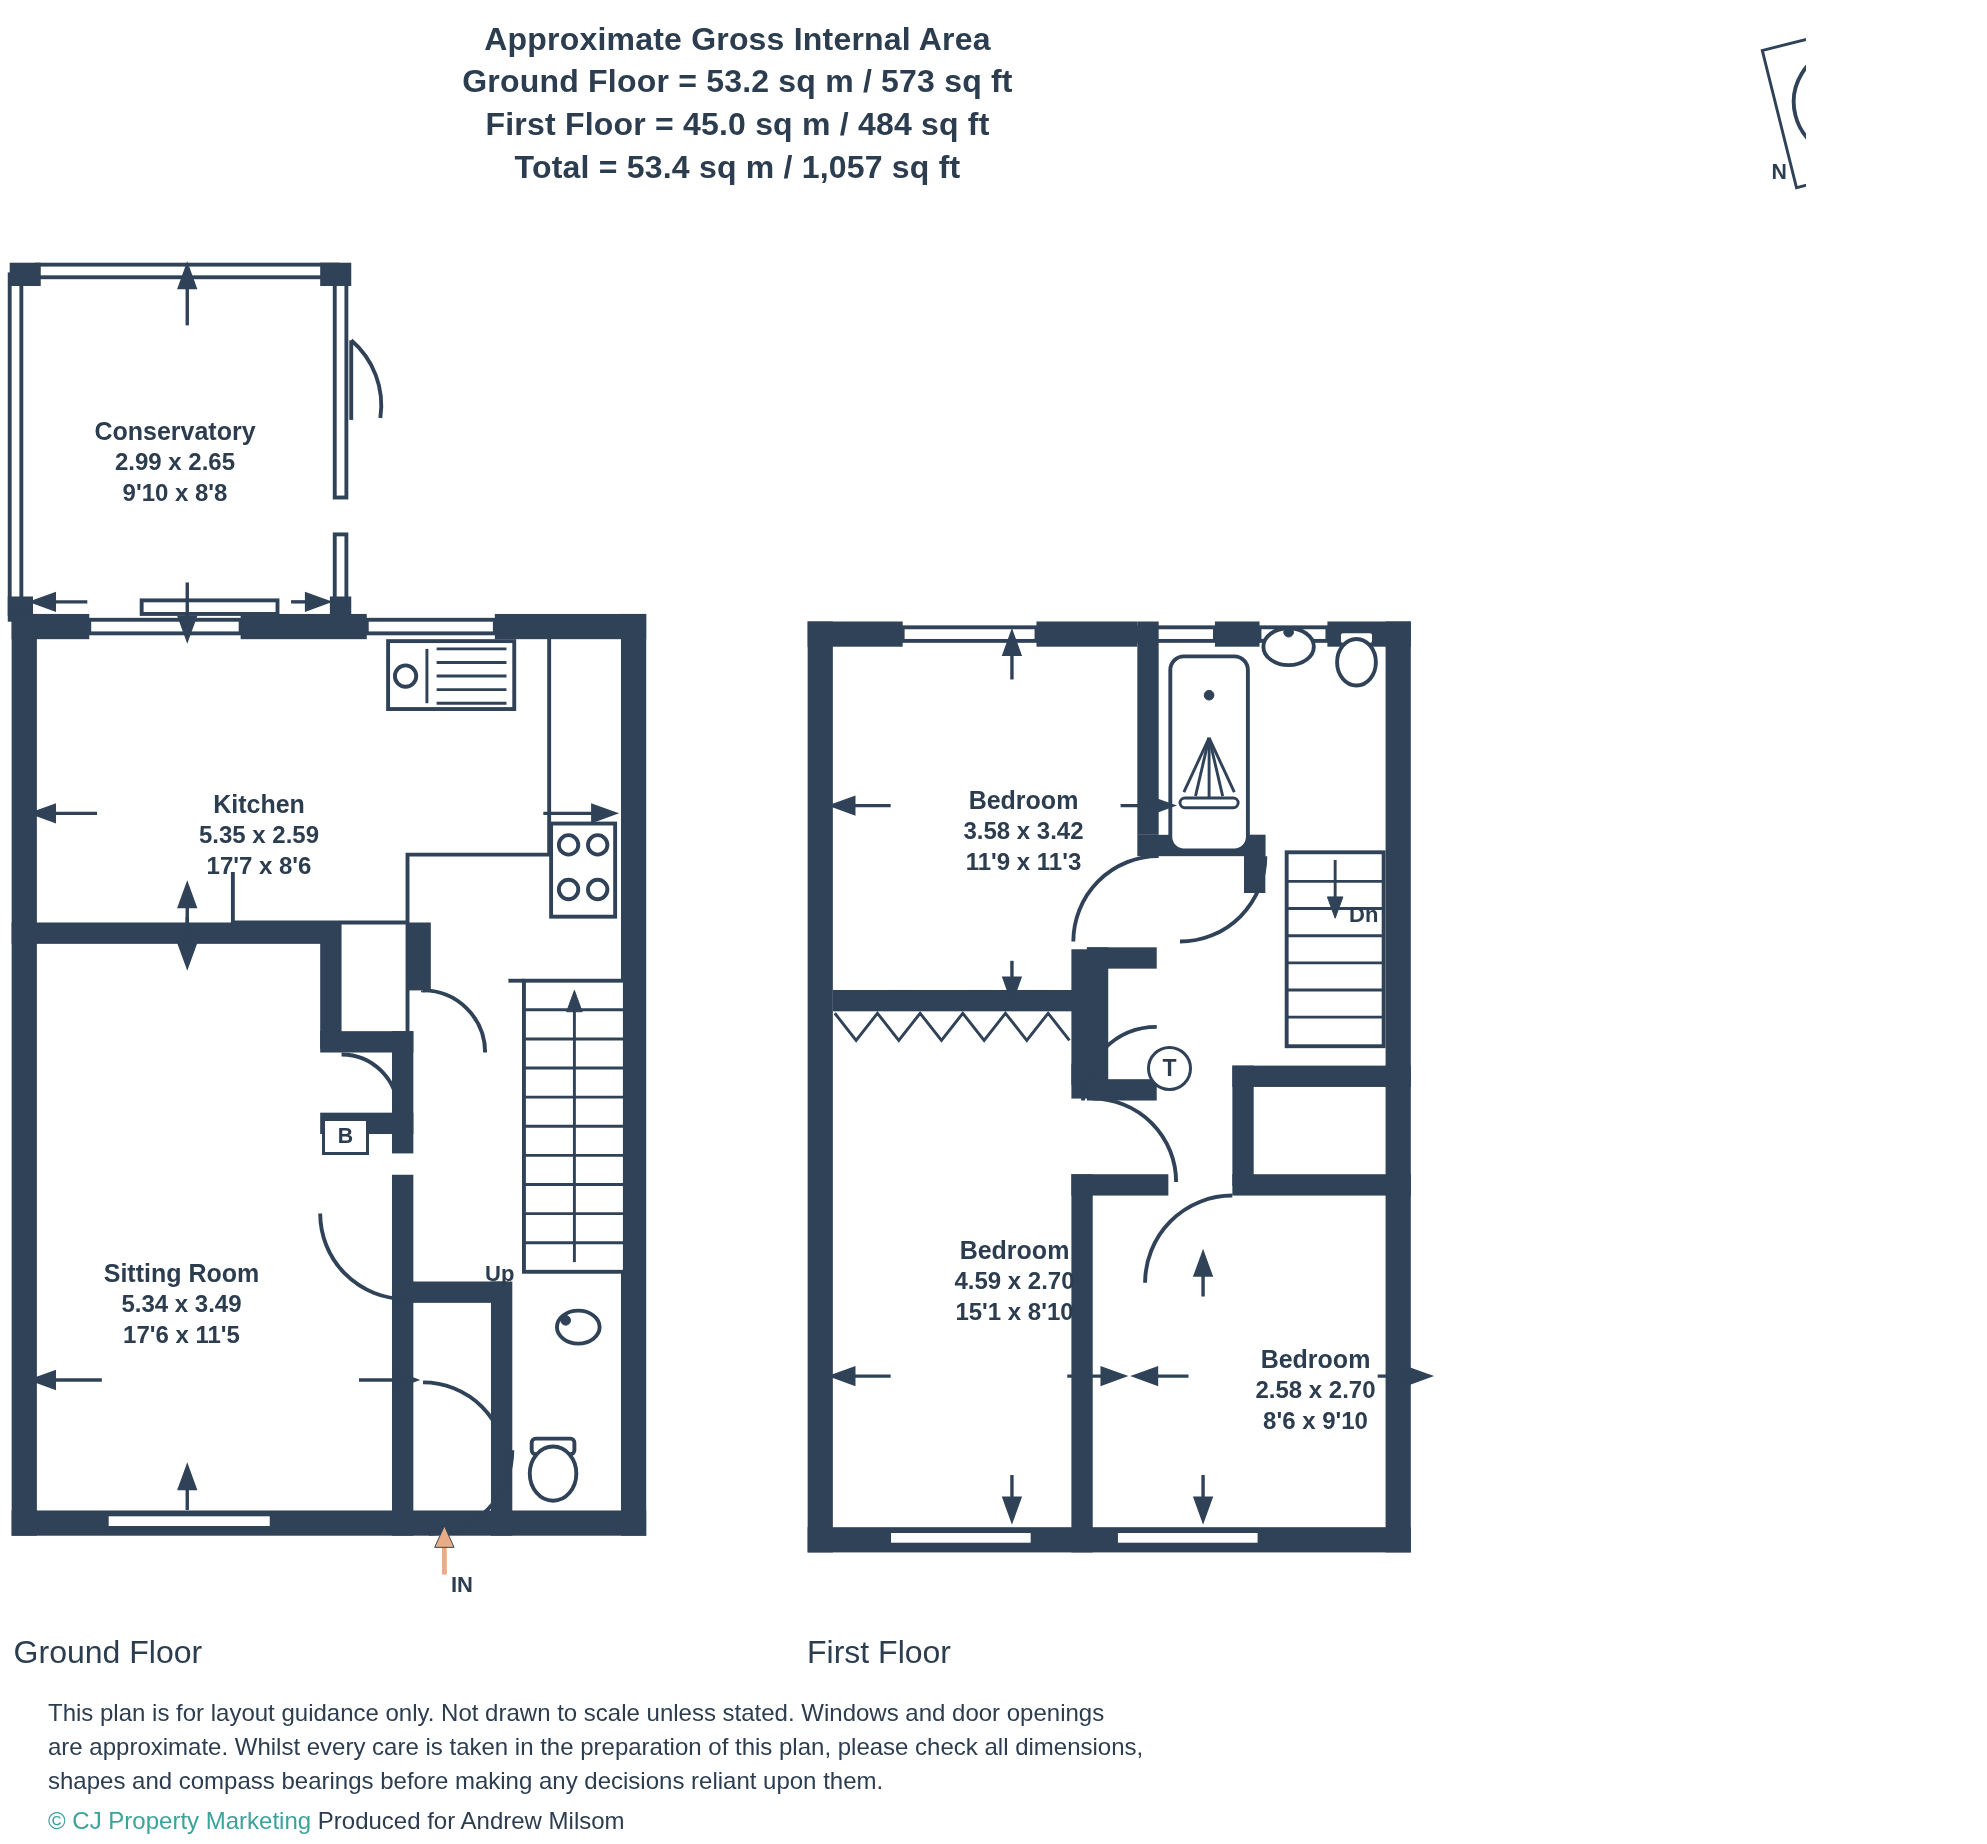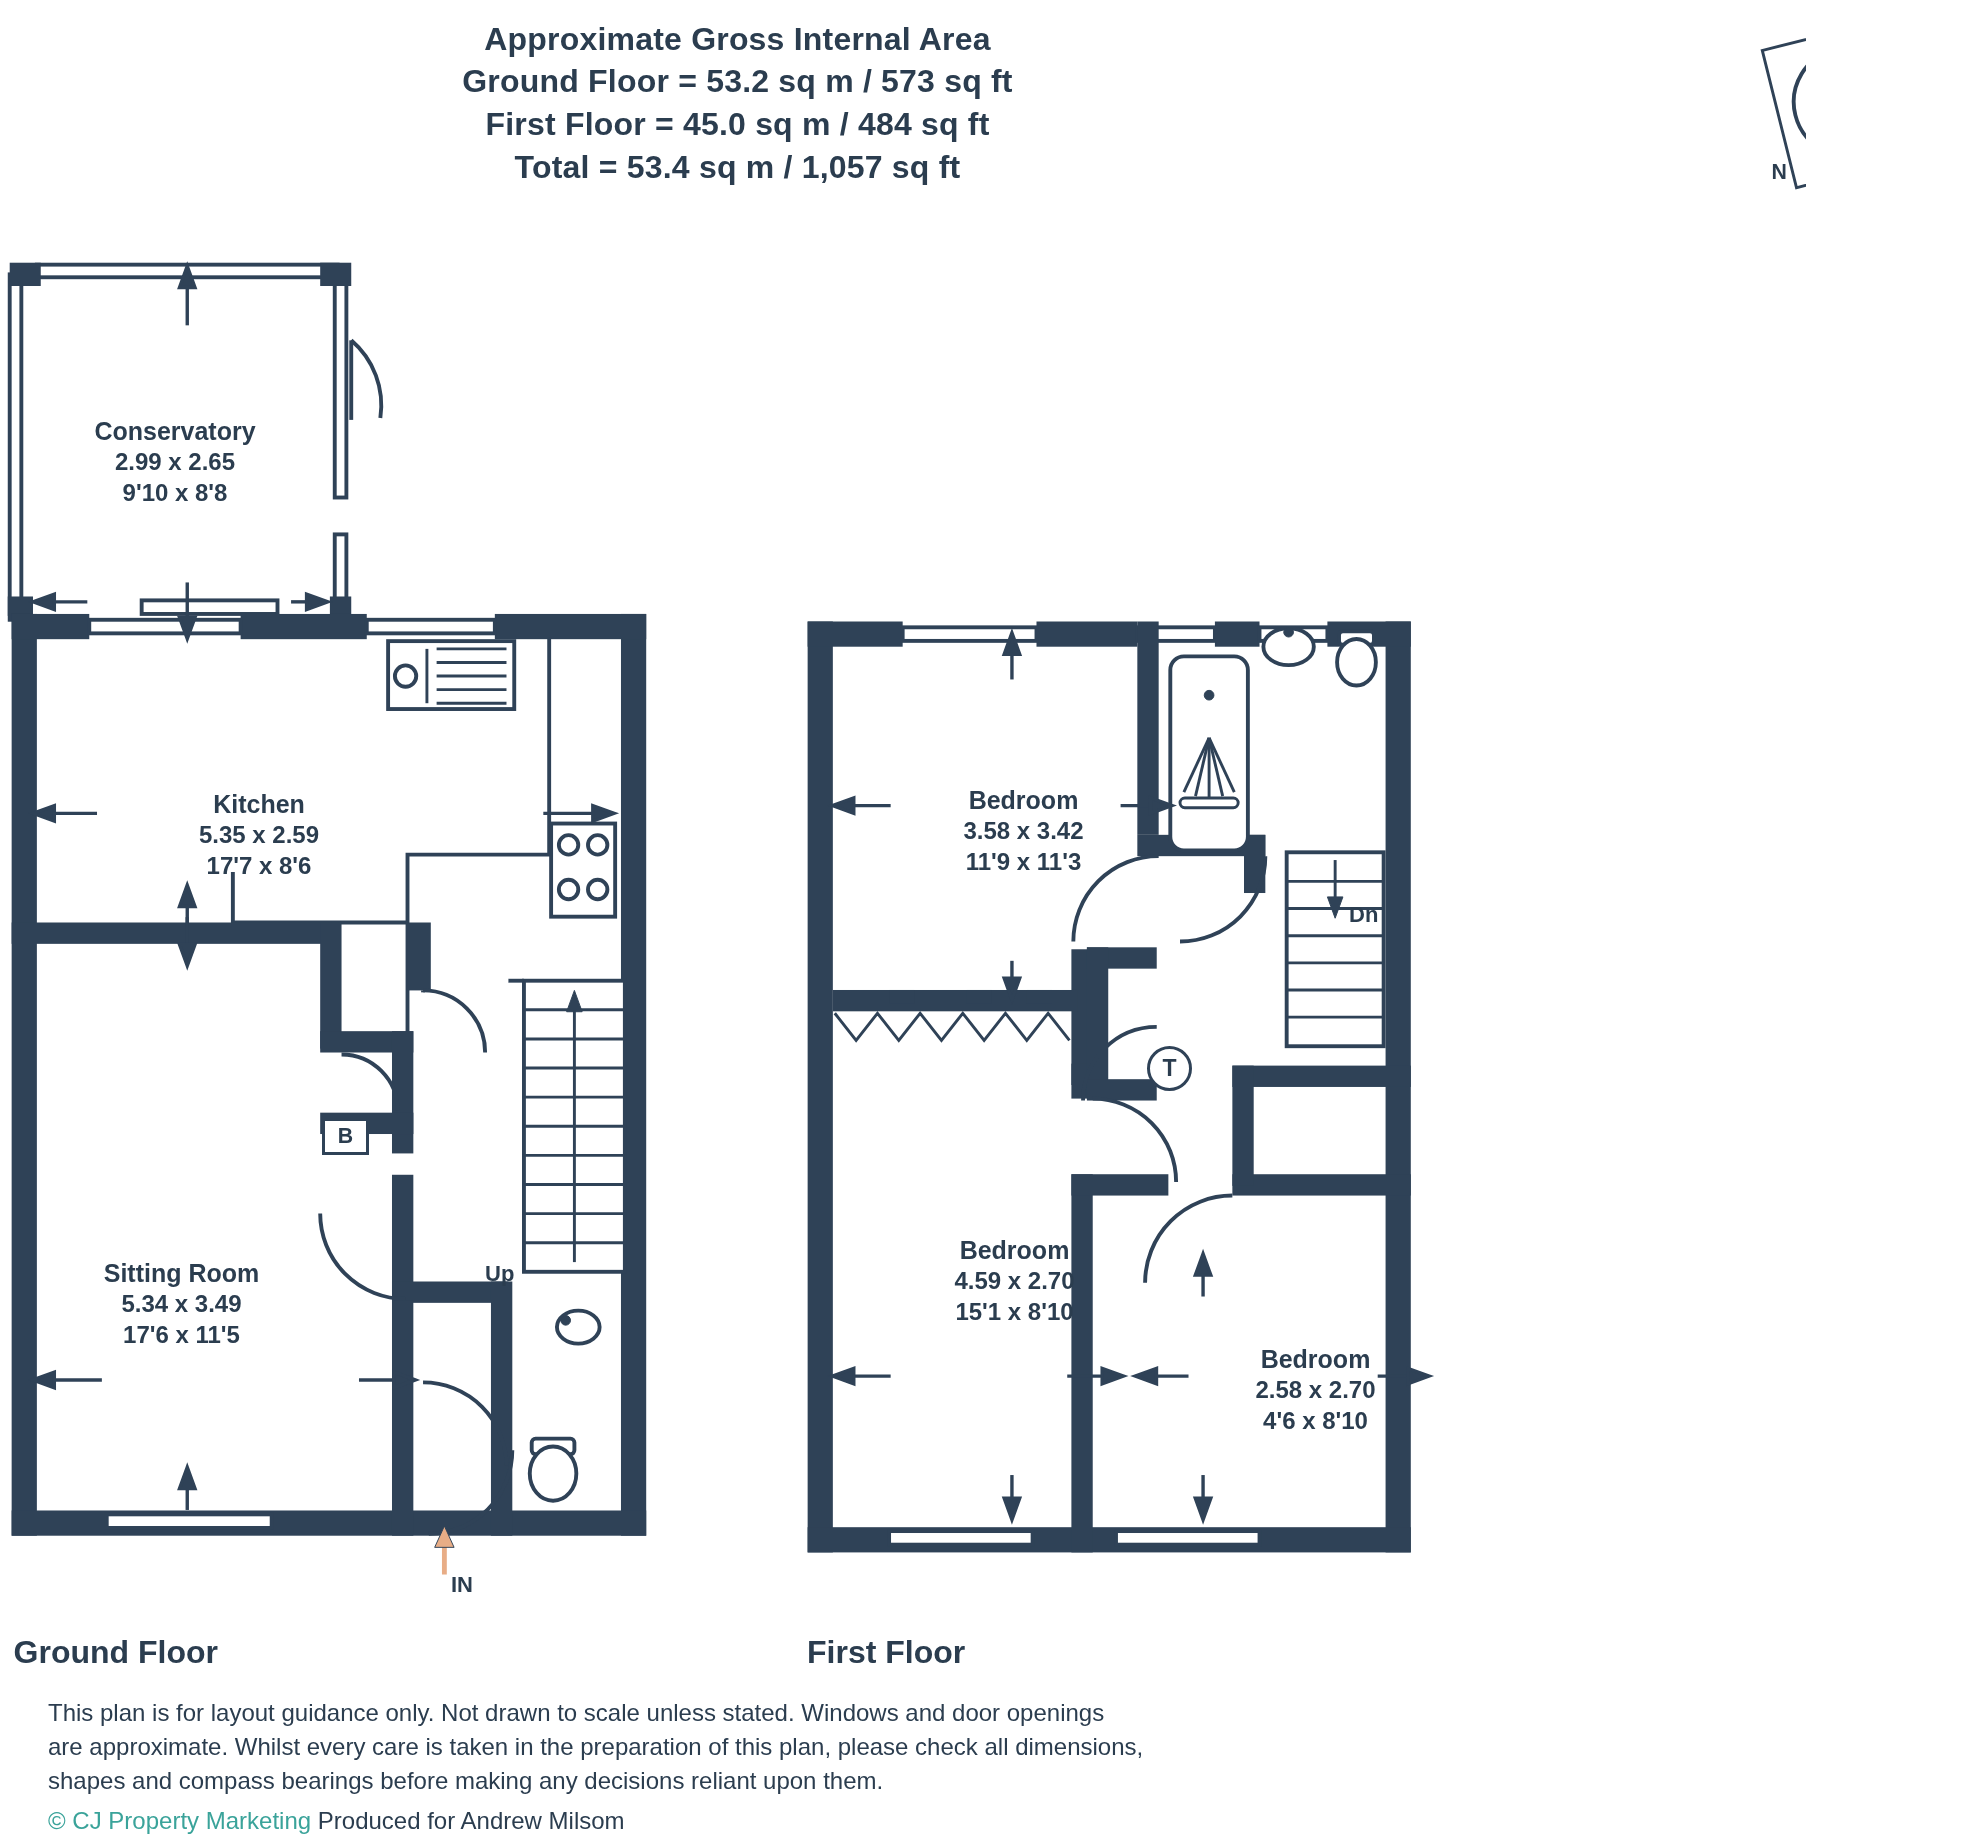--- a/index.html
+++ b/index.html
@@ -54,21 +54,21 @@
   .small-label {
     position: absolute;
     font-size: 22px;
     font-weight: bold;
     color: #2b3d4f;
     white-space: nowrap;
   }
   .floor-title {
     position: absolute;
     font-size: 32px;
-    font-weight: bold;
+    font-weight: normal;
     color: #2b3d4f;
     white-space: nowrap;
   }
 
   
   .overlay {
     position: absolute;
     left: 0; top: 0;
     width: 1987px; height: 1845px;
     pointer-events: none;
@@ -453,21 +453,21 @@
 
   <div class="label" style="left:893px; top:1234px; width:243px;">
     <div class="nm">Bedroom</div>
     <div>4.59 x 2.70</div>
     <div>15'1 x 8'10</div>
   </div>
 
   <div class="label" style="left:1194px; top:1343px; width:243px;">
     <div class="nm">Bedroom</div>
     <div>2.58 x 2.70</div>
-    <div>4'6 x 8'10</div>
+    <div>8'6 x 9'10</div>
   </div>
 
   <div class="small-label" style="left:1349px; top:902px;">
     <span>Dn</span>
   </div>
 
   <div class="badge" style="left:1147px; top:1046px; width:45px; height:45px;">
     <span>T</span>
   </div>
 

